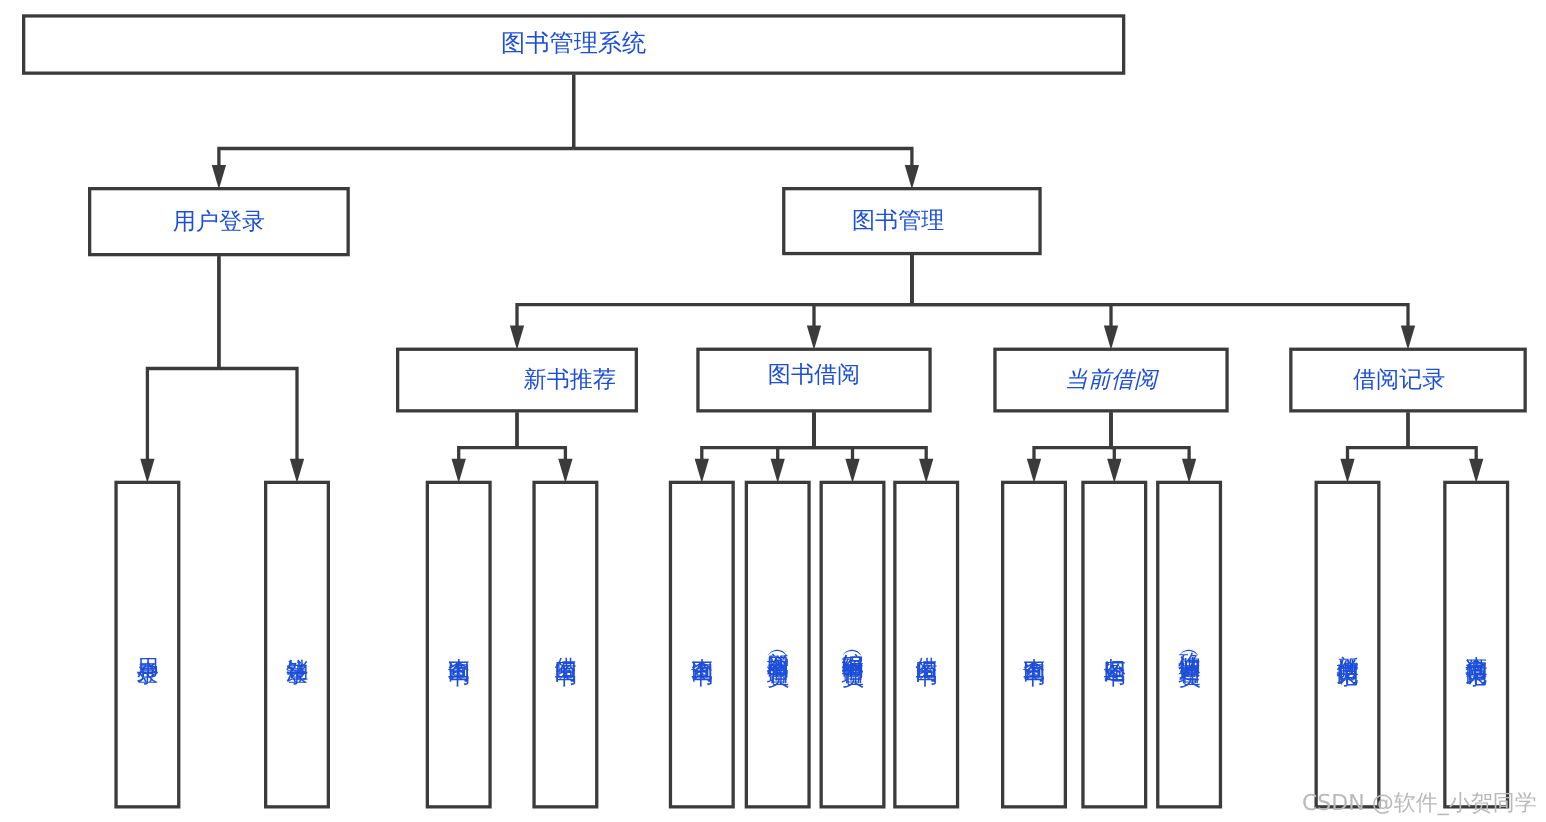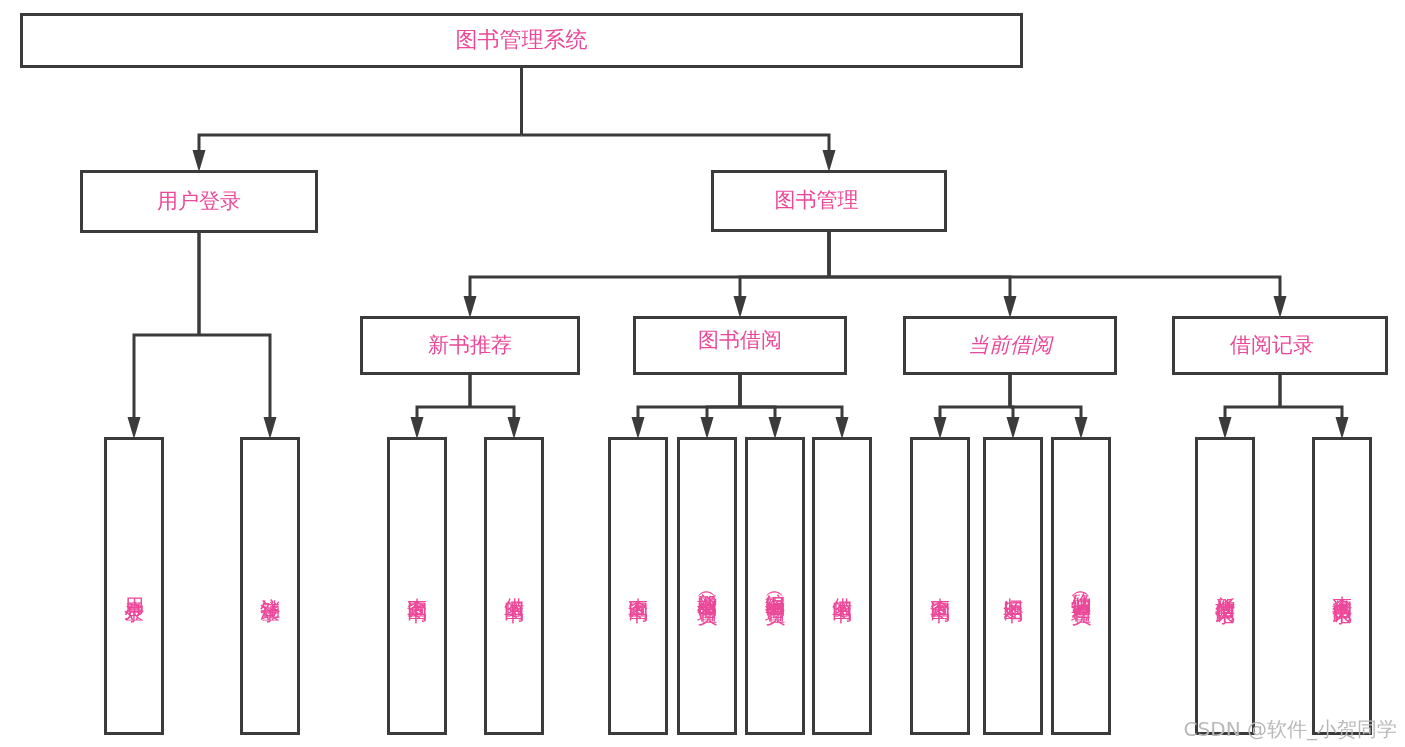--- a/index.html
+++ b/index.html
@@ -39,21 +39,21 @@
   }
   .arrow-head {
     fill: #3b3b3b;
     stroke: none;
   }
   .node-label {
     position: absolute;
     display: flex;
     align-items: center;
     justify-content: center;
-    color: #ec4899;
+    color: #1d4ed8;
     font-family: "DejaVu Sans", "Liberation Sans", sans-serif;
     text-align: left;
     white-space: nowrap;
     pointer-events: none;
     user-select: none;
   }
   .node-label.horizontal {
     font-size: 21px;
     line-height: 1.1;
   }
@@ -143,21 +143,21 @@
         <rect class="box-rect" x="984.5" y="438.5" width="57" height="295"></rect>
         <rect class="box-rect" x="1052.5" y="438.5" width="57" height="295"></rect>
         <rect class="box-rect" x="1196.5" y="438.5" width="57" height="295"></rect>
         <rect class="box-rect" x="1313.5" y="438.5" width="57" height="295"></rect>
       </g>
   </svg>
   <div id="label-layer">
       <div class="node-label horizontal title" style="left: 20px; top: 13px; width: 1003px; height: 55px;">图书管理系统</div>
       <div class="node-label horizontal" style="left: 80px; top: 170px; width: 238px; height: 63px;">用户登录</div>
       <div class="node-label horizontal" style="left: 711px; top: 170px; width: 211px; height: 62px;">图书管理</div>
-      <div class="node-label horizontal" style="left: 360px; top: 316px; width: 220px; height: 59px;">新书推荐</div>
+      <div class="node-label horizontal" style="left: 360px; top: 316px; width: 220px; height: 59px; padding-left: 48px;">新书推荐</div>
       <div class="node-label horizontal" style="left: 633px; top: 316px; width: 214px; height: 50px;">图书借阅</div>
       <div class="node-label horizontal" style="left: 903px; top: 316px; width: 214px; height: 59px; font-style: italic;">当前借阅</div>
       <div class="node-label horizontal" style="left: 1172px; top: 316px; width: 200px; height: 59px;">借阅记录</div>
       <div class="node-label vertical" style="left: 104px; top: 437px; width: 60px; height: 298px;">用户登录</div>
       <div class="node-label vertical" style="left: 240px; top: 437px; width: 60px; height: 298px;">注销登录</div>
       <div class="node-label vertical" style="left: 387px; top: 437px; width: 60px; height: 298px;">查询图书</div>
       <div class="node-label vertical" style="left: 484px; top: 437px; width: 60px; height: 298px;">借阅图书</div>
       <div class="node-label vertical" style="left: 608px; top: 437px; width: 60px; height: 298px;">查询图书</div>
       <div class="node-label vertical" style="left: 677px; top: 437px; width: 60px; height: 298px;">新增图书（管理员）</div>
       <div class="node-label vertical" style="left: 745px; top: 437px; width: 60px; height: 298px;">编辑图书（管理员）</div>

